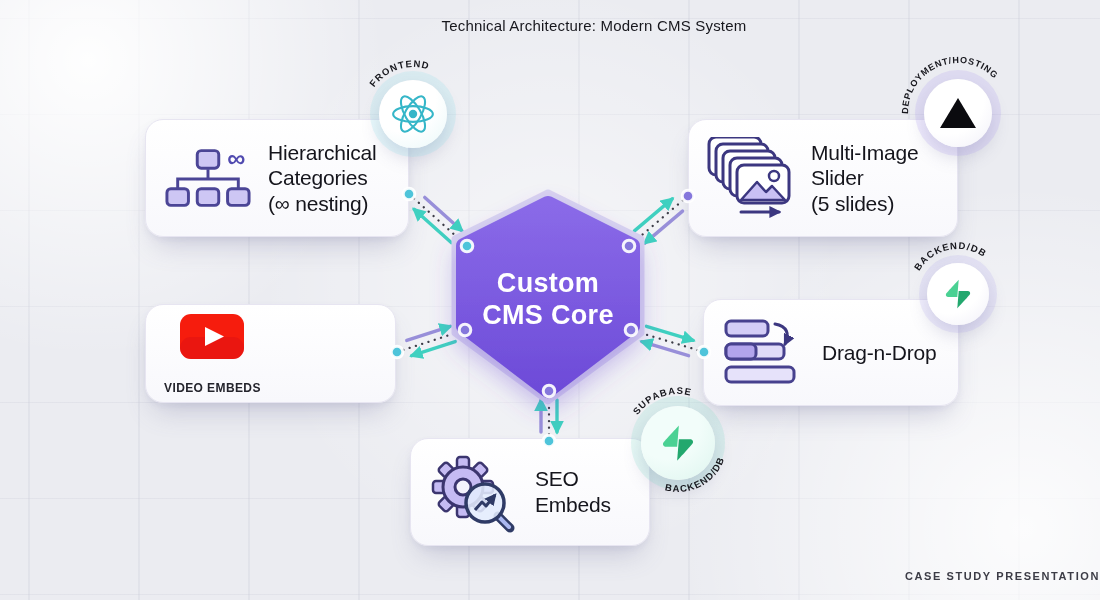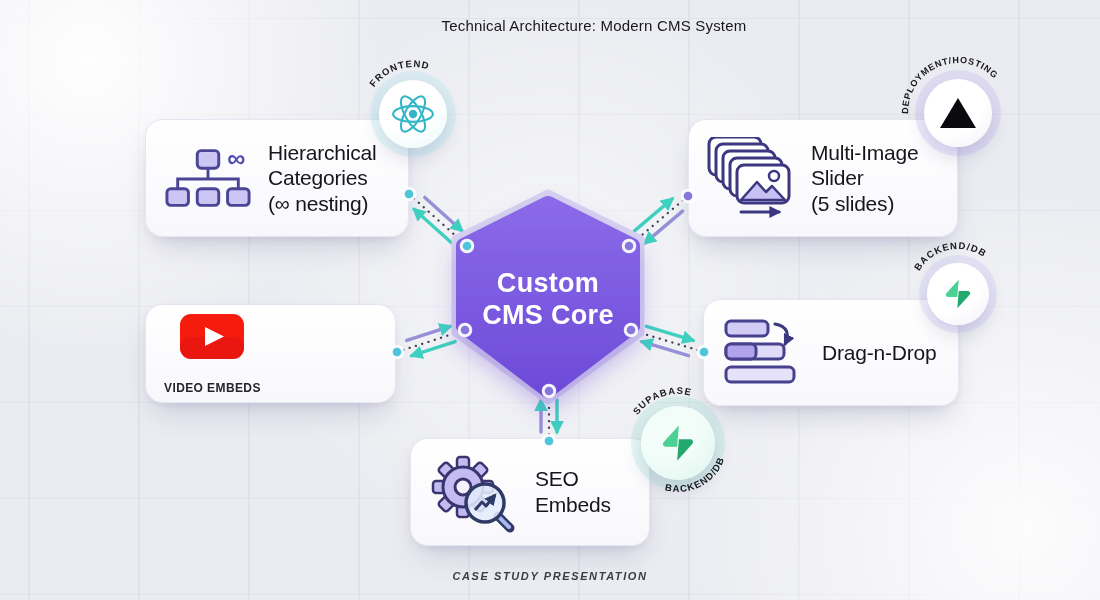--- a/index.html
+++ b/index.html
@@ -14,22 +14,22 @@
       linear-gradient(to bottom, rgba(203,205,218,.30) 1.5px, transparent 1.5px),
       #ebecf1;
     background-size:auto,auto,auto,110px 96px,110px 96px,auto;
     background-position:0 0,0 0,0 0,28px 18px,28px 18px,0 0;
   }
   .title{
     position:absolute;top:17px;left:0;width:100%;text-align:center;
     font-size:15px;font-weight:500;color:#17171d;letter-spacing:.2px;padding-left:44px;
   }
   .footer{
-    position:absolute;top:570px;left:0;width:100%;text-align:center;
-    font-size:11px;font-weight:600;color:#3c3c46;letter-spacing:1.6px;font-style:italic;
+    position:absolute;top:570px;left:0;width:100%;text-align:right;
+    font-size:11px;font-weight:600;color:#3c3c46;letter-spacing:1.6px;
   }
   .card{
     position:absolute;z-index:2;box-sizing:border-box;
     background:linear-gradient(180deg,#ffffff 0%,#f8f8fc 100%);
     border:1.5px solid #e7e5f1;border-radius:18px;
     box-shadow:0 16px 28px -10px rgba(100,100,145,.30),0 3px 6px rgba(120,120,160,.08);
     display:flex;align-items:center;gap:16px;padding:0 18px;
   }
   .card-title{font-size:21px;line-height:1.22;color:#15151c;font-weight:500;letter-spacing:-.2px;}
   .icon-wrap{flex:0 0 auto;display:flex;flex-direction:column;align-items:center;}

